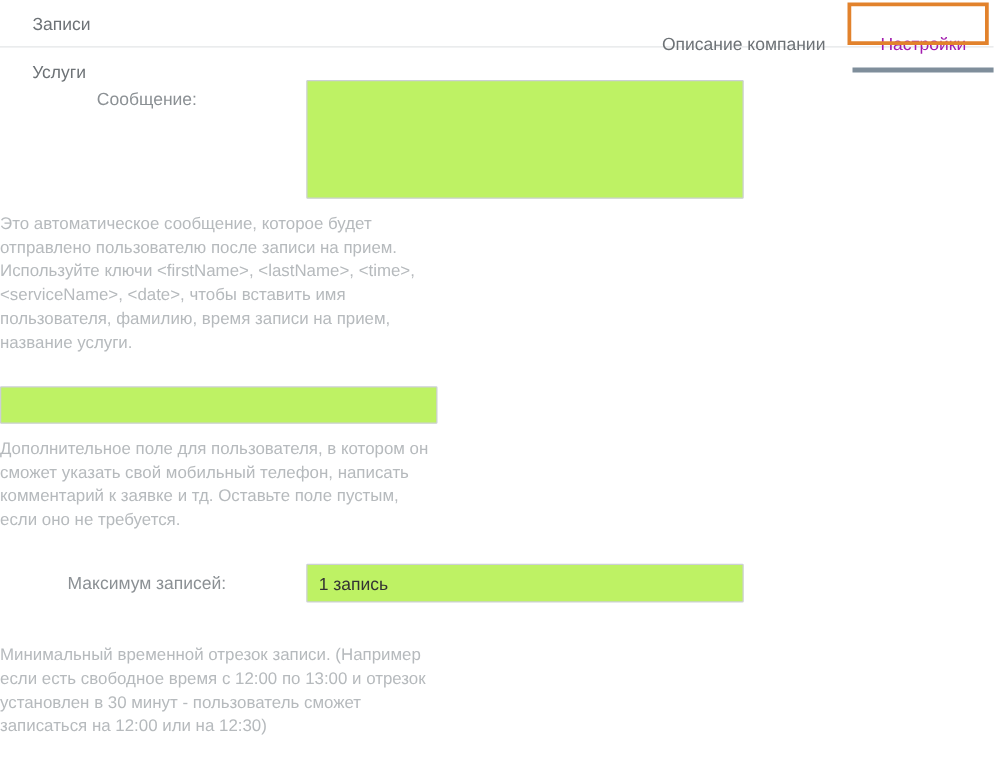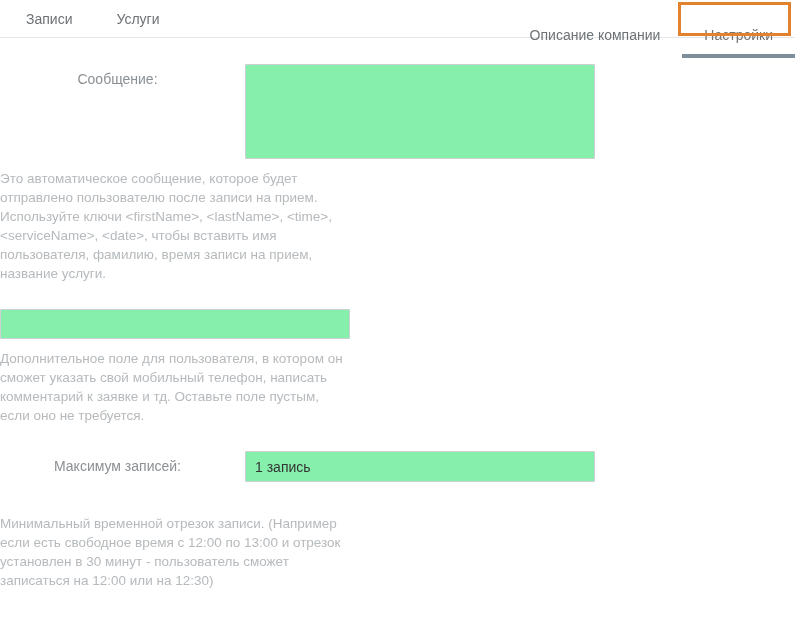--- a/index.html
+++ b/index.html
@@ -24,20 +24,21 @@
     border-bottom: 1px solid #e4e6e8;
     box-sizing: border-box;
   }
   .tabs-left {
     position: absolute;
     left: 0;
     top: 0;
     height: 38px;
     display: flex;
     align-items: center;
+    flex-direction: column;
   }
   .tabs-right {
     position: absolute;
     right: 0;
     top: 16px;
     height: 38px;
     display: flex;
     align-items: center;
   }
   .tab {
@@ -45,21 +46,21 @@
     color: #6d7276;
     padding: 0 22px;
     height: 38px;
     line-height: 38px;
     white-space: nowrap;
     cursor: pointer;
     box-sizing: border-box;
   }
   .tab.first { padding-left: 26px; }
   .tab.active {
-    color: #737373;
+    color: #a21caf;
   }
   
   .tab.active::after {
     content: "";
     position: absolute;
     left: 0;
     right: 0;
     bottom: -4px;
     height: 4px;
     background: #7f8e9b;
@@ -99,21 +100,21 @@
     padding-top: 7px;
     white-space: nowrap;
   }
   .control {
     width: 350px;
   }
   .field {
     width: 350px;
     box-sizing: border-box;
     border: 1px solid #ccd0d4;
-    background: #86efac;
+    background: #bef264;
     font-family: "Liberation Sans", "DejaVu Sans", sans-serif;
     font-size: 14px;
     color: #333333;
     padding: 6px 9px;
     border-radius: 1px;
     outline: none;
     display: block;
   }
   textarea.field {
     height: 95px;

